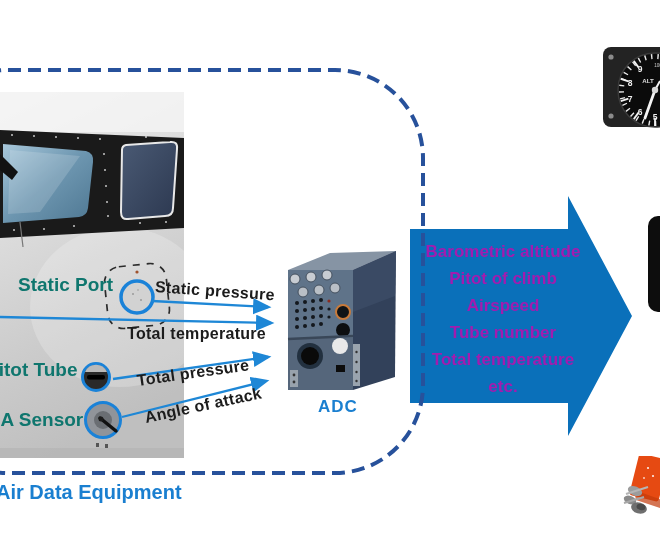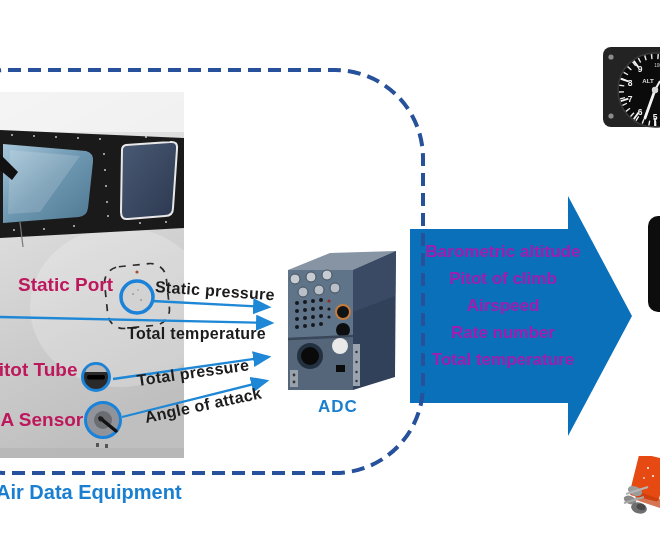--- a/index.html
+++ b/index.html
@@ -1,19 +1,19 @@
 <!DOCTYPE html>
 <html><head>
 <meta charset="utf-8">
 <style>
   html,body{margin:0;padding:0;background:#fff;}
   #canvas{position:relative;width:660px;height:553px;background:#fff;overflow:hidden;
           font-family:"Liberation Sans","DejaVu Sans",sans-serif;}
   .abs{position:absolute;}
-  .blue-label{color:#be185d;font-weight:bold;font-size:19px;white-space:nowrap;}
+  .blue-label{color:#0f766e;font-weight:bold;font-size:19px;white-space:nowrap;}
   .black-label{color:#1c1c1c;font-weight:bold;font-size:16px;letter-spacing:.3px;white-space:nowrap;}
   .rot{transform-origin:0 50%;}
   .arrow-text{width:182px;text-align:center;color:#a21caf;font-weight:bold;font-size:17px;line-height:27px;white-space:nowrap;}
   .group-label{color:#1a7fd0;font-weight:bold;font-size:20px;white-space:nowrap;}
   .adc-label{color:#1a7fd0;font-weight:bold;font-size:17px;letter-spacing:1px;}
   .black-sliver{width:22px;height:96px;background:#0d0d0d;border-radius:10px 0 0 10px;}
 </style>
 </head>
 <body>
 
@@ -173,22 +173,23 @@
   </div>
   <div class="abs adc-label" style="left:318px;top:397px;">ADC</div>
 
   <svg class="abs" style="left:0;top:0;" width="660" height="553">
     <polygon points="410,229 568,229 568,196 632,316 568,436 568,403 410,403" fill="#0a70ba"></polygon>
   </svg>
   <div class="abs arrow-text" style="left:412px;top:238px;">
     <div>Barometric altitude</div>
     <div>Pitot of climb</div>
     <div>Airspeed</div>
-    <div>Rate number</div>
+    <div>Tube number</div>
     <div>Total temperature</div>
+    <div>etc.</div>
   </div>
 
   <svg class="abs" style="left:0;top:0;" width="660" height="553">
     <rect x="-80" y="70" width="503" height="403" rx="88" fill="none" stroke="#27519b" stroke-width="4" stroke-dasharray="13 7"></rect>
   </svg>
 
   <div class="abs group-label" style="left:-4px;top:481px;">Air Data Equipment</div>
 
   <div class="abs" style="left:603px;top:47px;width:90px;height:82px;">
     <svg width="90" height="82" viewBox="0 0 90 82">

